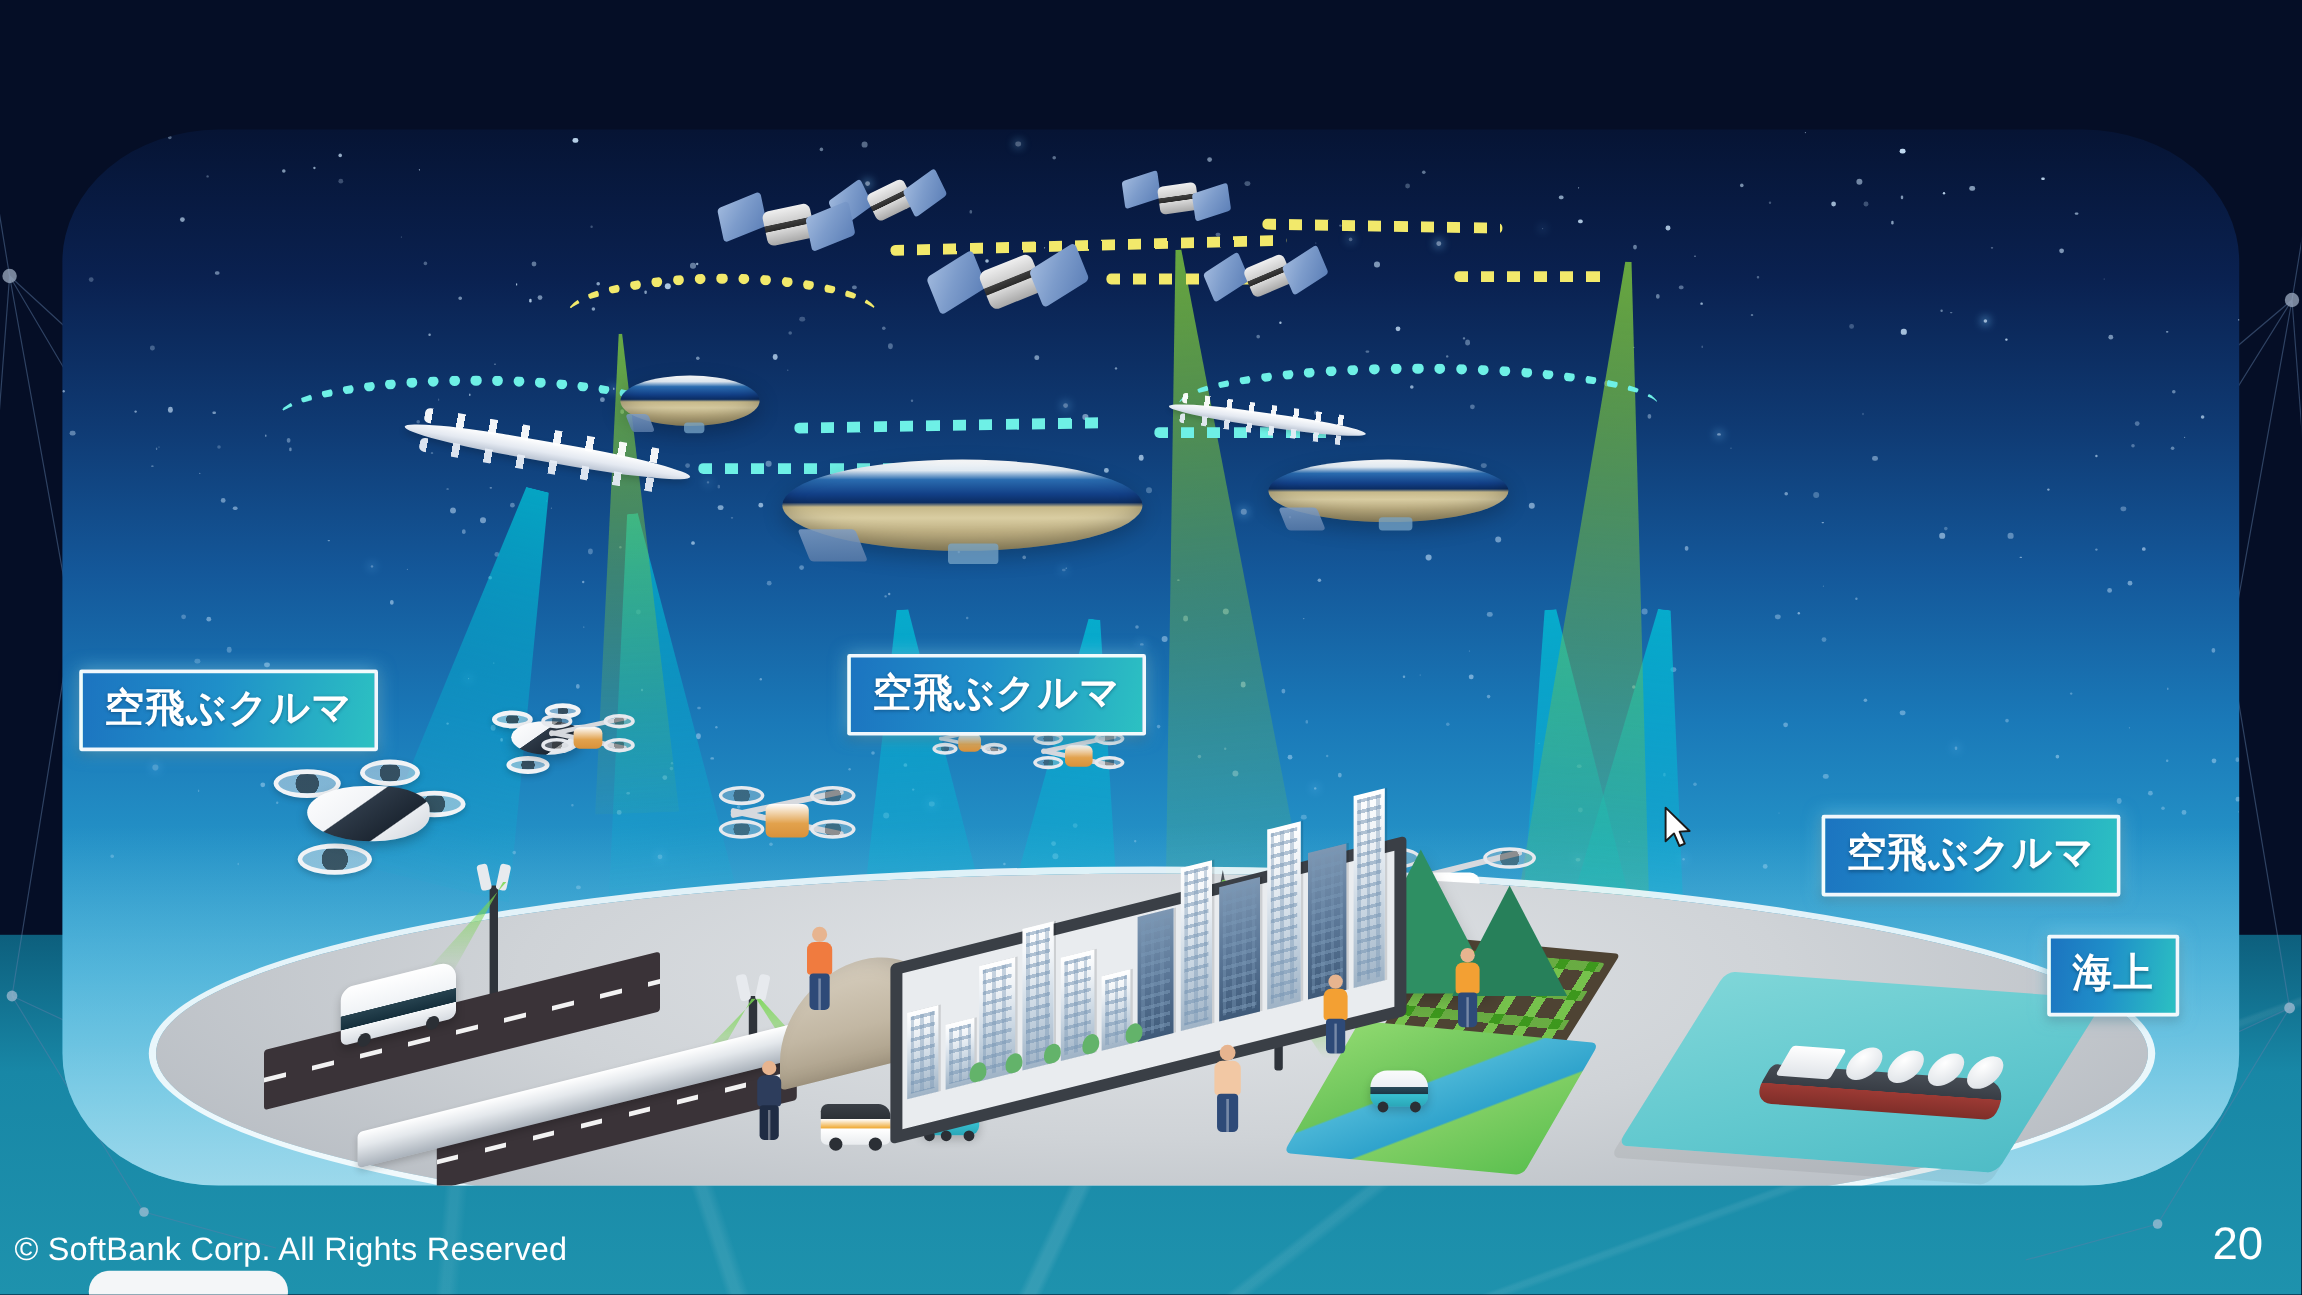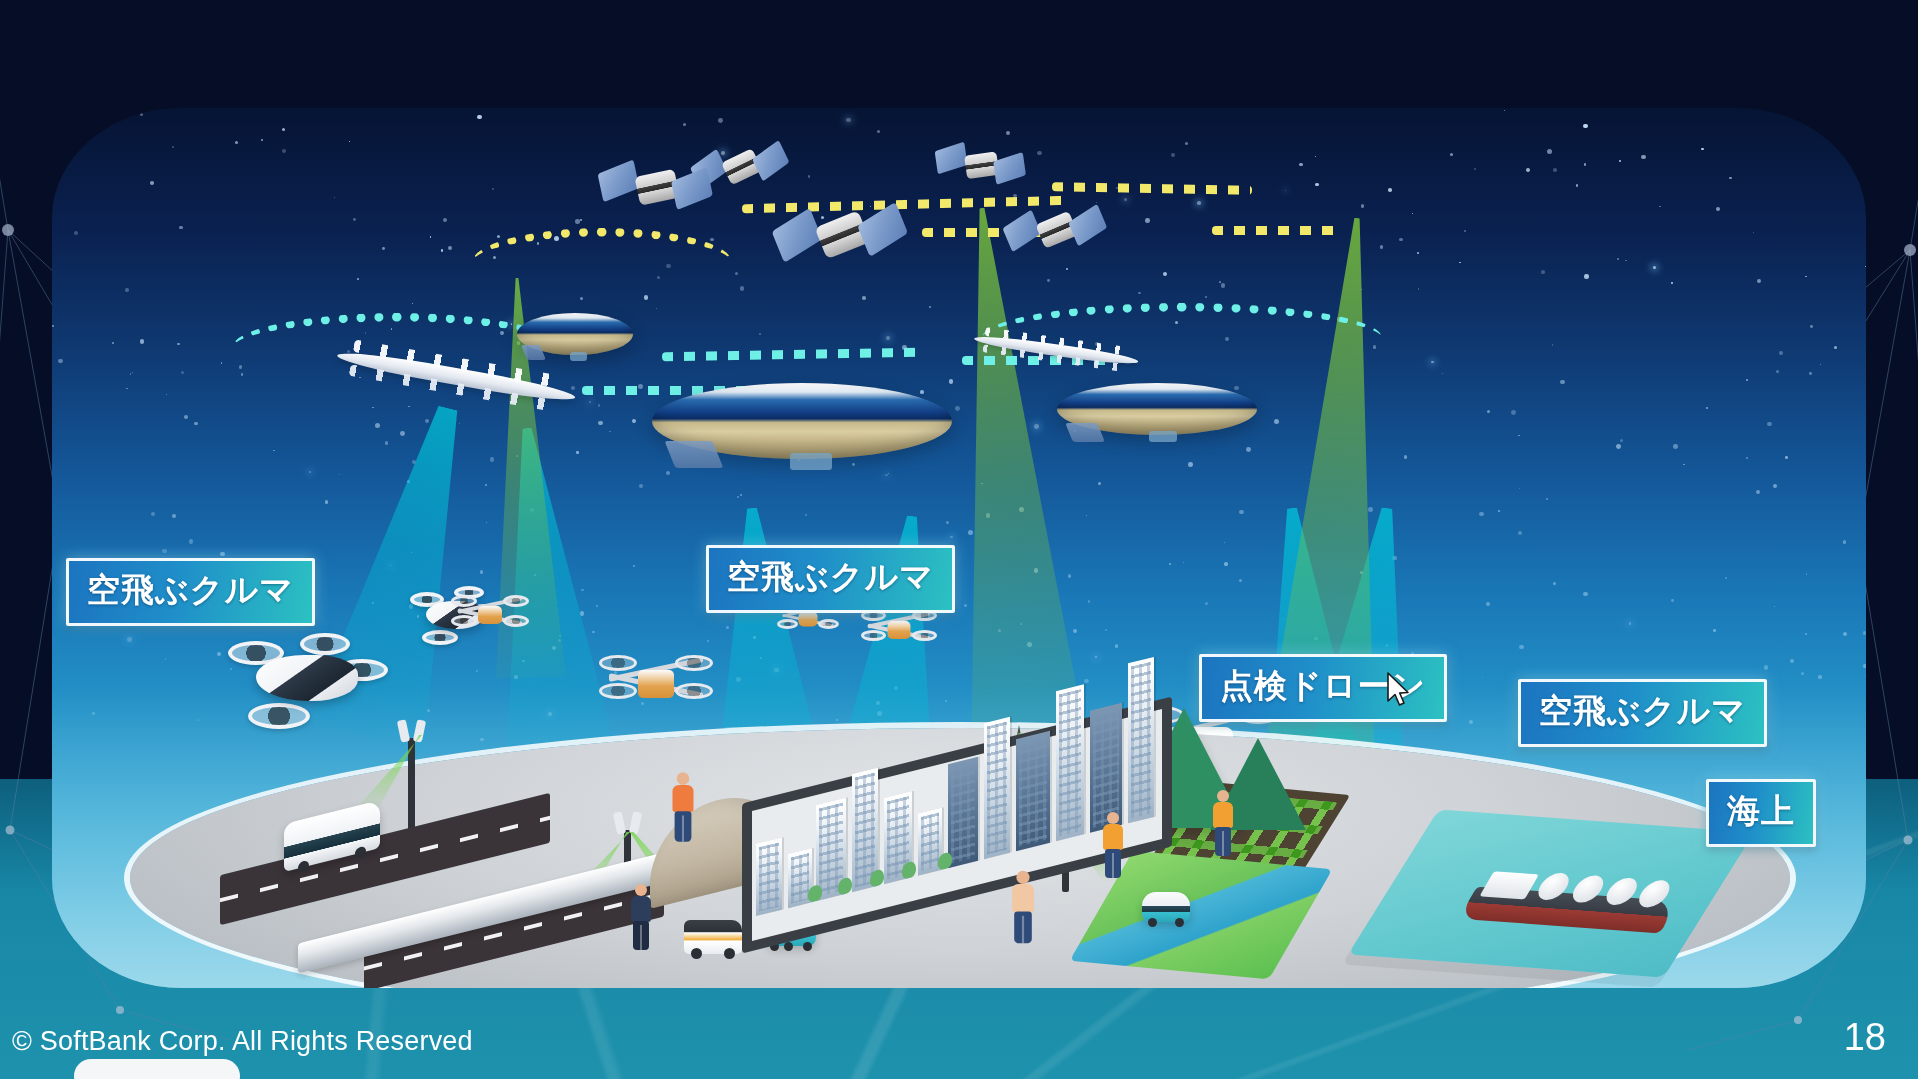--- a/index.html
+++ b/index.html
@@ -1049,31 +1049,28 @@
     </div>
 
   </div>
 
   <div class="chip" style="left:66px; top:558px;">
     <span>空飛ぶクルマ</span>
   </div>
   <div class="chip" style="left:706px; top:545px;">
     <span>空飛ぶクルマ</span>
   </div>
-  <div class="chip" style="left:1199px; top:654px;">
-    <span>点検ドローン</span>
-  </div>
   <div class="chip" style="left:1518px; top:679px;">
     <span>空飛ぶクルマ</span>
   </div>
   <div class="chip" style="left:1706px; top:779px;">
     <span>海上</span>
   </div>
 
   <div id="footer-copy">© SoftBank Corp. All Rights Reserved</div>
-  <div id="footer-page">18</div>
+  <div id="footer-page">20</div>
   <div id="bottom-pill"></div>
 
   <svg id="cursor" viewBox="0 0 26 38">
     <path d="M2 1 L2 29 L9 22.5 L13.5 33 L18 31 L13.7 21 L22 20.5 Z" fill="#ffffff" stroke="#1a1a1a" stroke-width="1.6" stroke-linejoin="round"></path>
   </svg>
 
 </div>
 
 </body></html>

